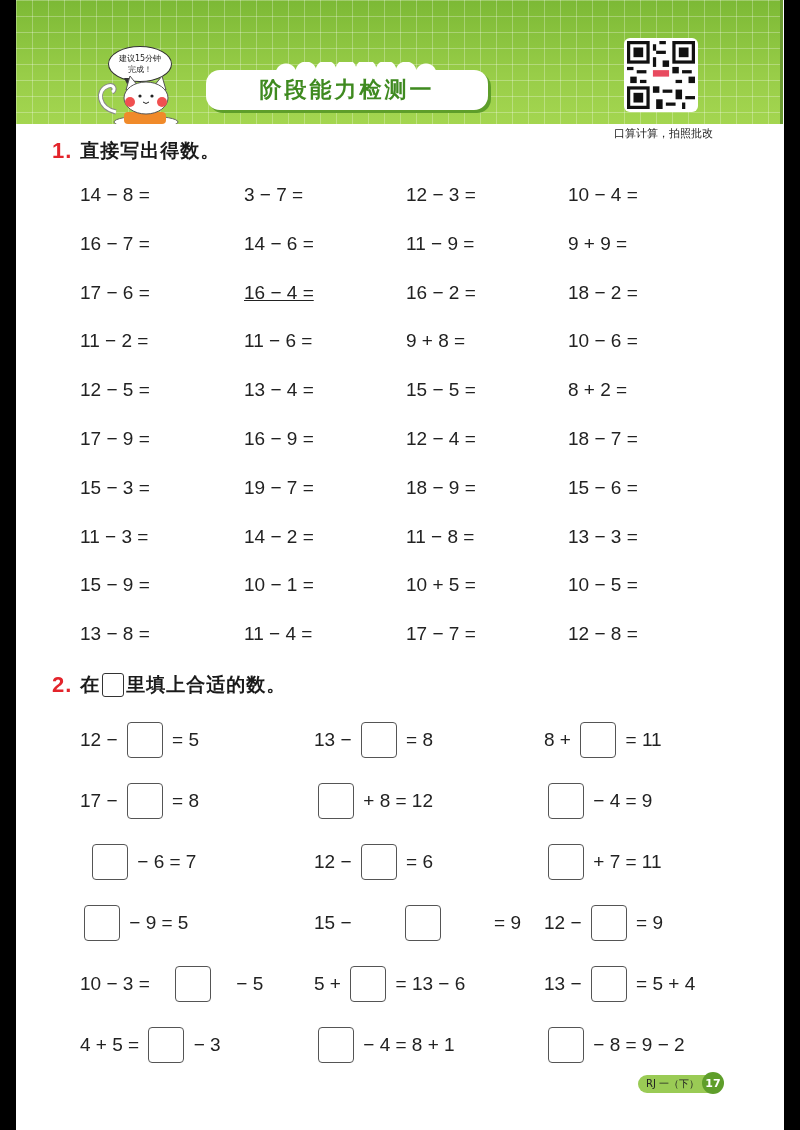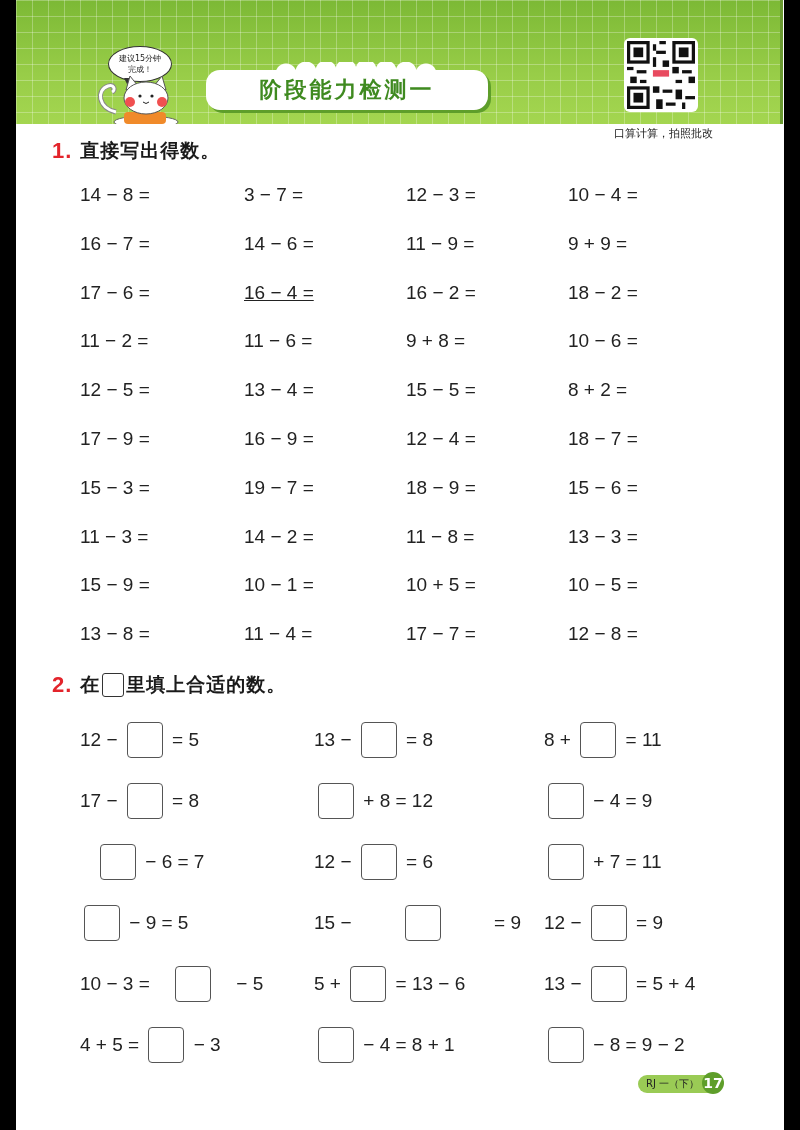--- a/index.html
+++ b/index.html
@@ -88,21 +88,21 @@
     display: inline-block; width: 36px; height: 36px; border: 1.5px solid #555;
     border-radius: 4px; margin: 0 4px; box-sizing: border-box; background: #fff;
   }
   .footer-tag {
     position: absolute; left: 622px; top: 1075px; height: 18px; width: 70px;
     background: #9acb55; border-radius: 9px 0 0 9px; font-size: 10px;
     color: #222; display: flex; align-items: center; padding-left: 8px; box-sizing: border-box;
   }
   .footer-page {
     position: absolute; left: 686px; top: 1072px; width: 22px; height: 22px;
-    border-radius: 50%; background: #5e9e2a; color: #fff; font-size: 14px;
+    border-radius: 50%; background: #5e9e2a; color: #fff; font-size: 11px;
     display: flex; align-items: center; justify-content: center; font-weight: bold;
   }
 </style>
 </head>
 <body>
 
 <div class="page">
 
   <div class="banner"></div>
 
@@ -226,21 +226,21 @@
     <span>里填上合适的数。</span>
   </div>
 
   <div id="s2">
       <div class="eq2" style="left: 64px; top: 720px; height: 40px;"><span>12 − </span><span class="ans-box"></span><span> = 5</span></div>
       <div class="eq2" style="left: 298px; top: 720px; height: 40px;"><span>13 − </span><span class="ans-box"></span><span> = 8</span></div>
       <div class="eq2" style="left: 528px; top: 720px; height: 40px;"><span>8 + </span><span class="ans-box"></span><span> = 11</span></div>
       <div class="eq2" style="left: 64px; top: 781px; height: 40px;"><span>17 − </span><span class="ans-box"></span><span> = 8</span></div>
       <div class="eq2" style="left: 298px; top: 781px; height: 40px;"><span></span><span class="ans-box"></span><span> + 8 = 12</span></div>
       <div class="eq2" style="left: 528px; top: 781px; height: 40px;"><span></span><span class="ans-box"></span><span> − 4 = 9</span></div>
-      <div class="eq2" style="left: 80px; top: 842px; height: 40px;"><span></span><span class="ans-box"></span><span> − 6 = 7</span></div>
+      <div class="eq2" style="left: 72px; top: 842px; height: 40px;"><span></span><span class="ans-box"></span><span> − 6 = 7</span></div>
       <div class="eq2" style="left: 298px; top: 842px; height: 40px;"><span>12 − </span><span class="ans-box"></span><span> = 6</span></div>
       <div class="eq2" style="left: 528px; top: 842px; height: 40px;"><span></span><span class="ans-box"></span><span> + 7 = 11</span></div>
       <div class="eq2" style="left: 64px; top: 903px; height: 40px;"><span></span><span class="ans-box"></span><span> − 9 = 5</span></div>
       <div class="eq2" style="left: 298px; top: 903px; height: 40px; gap: 44px;"><span>15 − </span><span class="ans-box"></span><span> = 9</span></div>
       <div class="eq2" style="left: 528px; top: 903px; height: 40px;"><span>12 − </span><span class="ans-box"></span><span> = 9</span></div>
       <div class="eq2" style="left: 64px; top: 964px; height: 40px; gap: 16px;"><span>10 − 3 = </span><span class="ans-box"></span><span> − 5</span></div>
       <div class="eq2" style="left: 298px; top: 964px; height: 40px;"><span>5 + </span><span class="ans-box"></span><span> = 13 − 6</span></div>
       <div class="eq2" style="left: 528px; top: 964px; height: 40px;"><span>13 − </span><span class="ans-box"></span><span> = 5 + 4</span></div>
       <div class="eq2" style="left: 64px; top: 1025px; height: 40px;"><span>4 + 5 = </span><span class="ans-box"></span><span> − 3</span></div>
       <div class="eq2" style="left: 298px; top: 1025px; height: 40px;"><span></span><span class="ans-box"></span><span> − 4 = 8 + 1</span></div>

